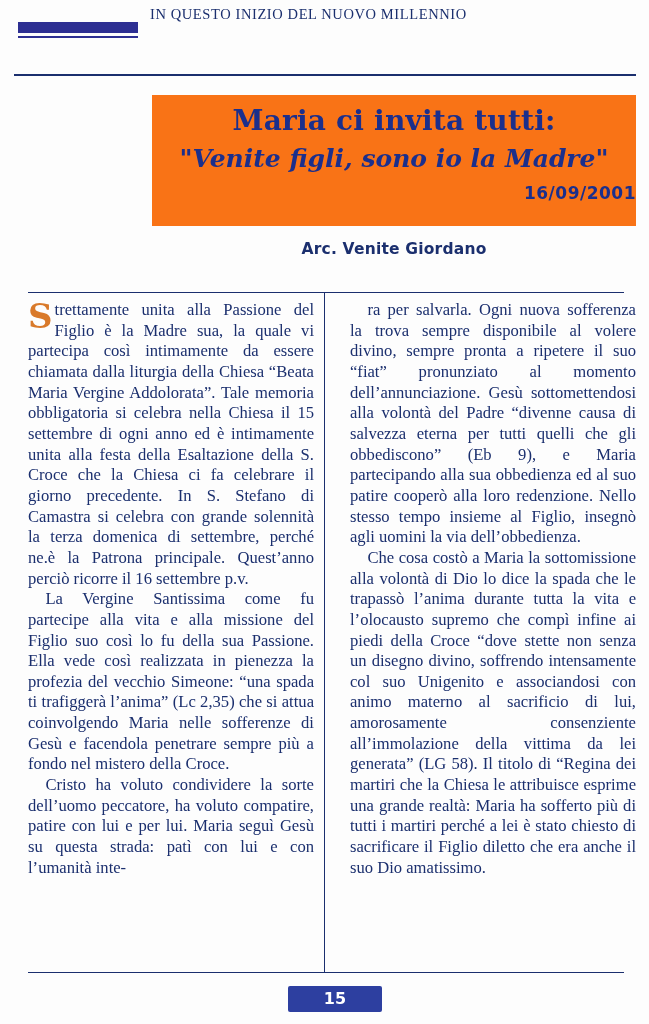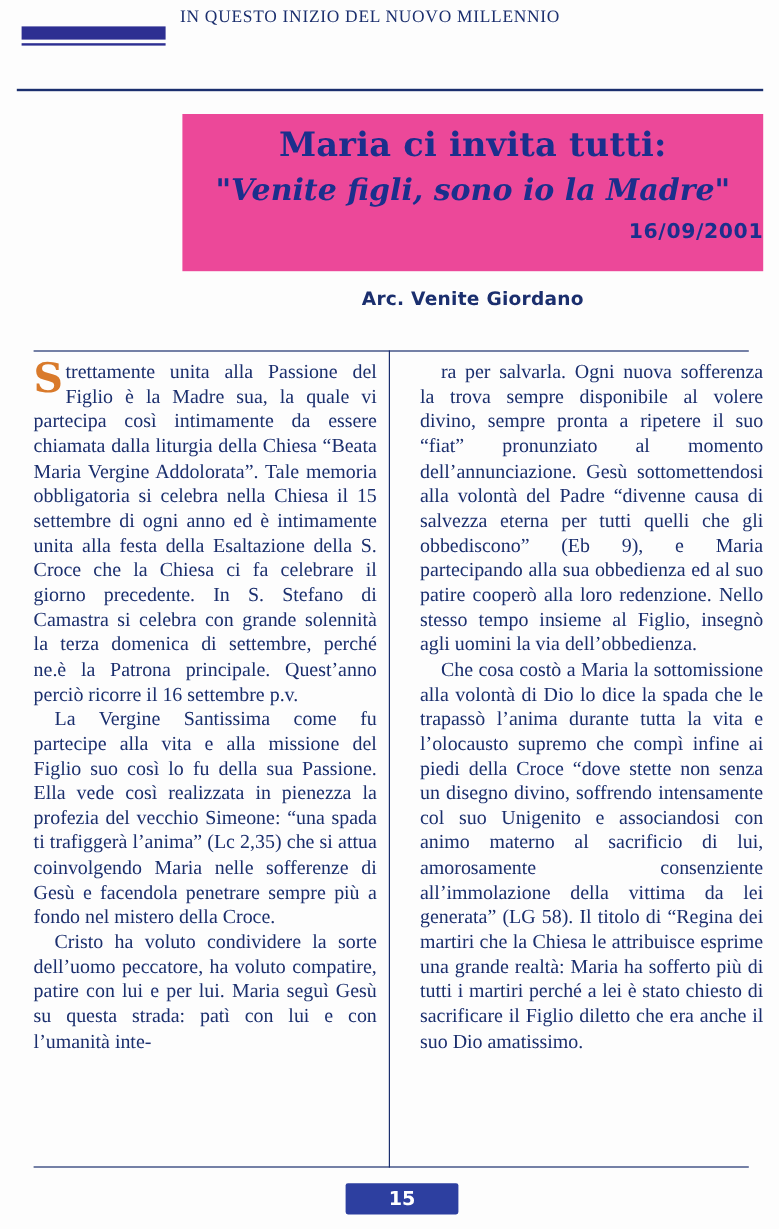--- a/index.html
+++ b/index.html
@@ -61,21 +61,21 @@
     background: #1b2f6e;
   }
 
   
   .title-box {
     position: absolute;
     left: 152px;
     top: 95px;
     width: 484px;
     height: 131px;
-    background: #ec4899;
+    background: #f97316;
     text-align: center;
     box-sizing: border-box;
     padding-top: 10px;
   }
   .title-main {
     font-family: "DejaVu Serif", serif;
     font-weight: bold;
     font-size: 28px;
     color: #1b2f8c;
     letter-spacing: 0.2px;

